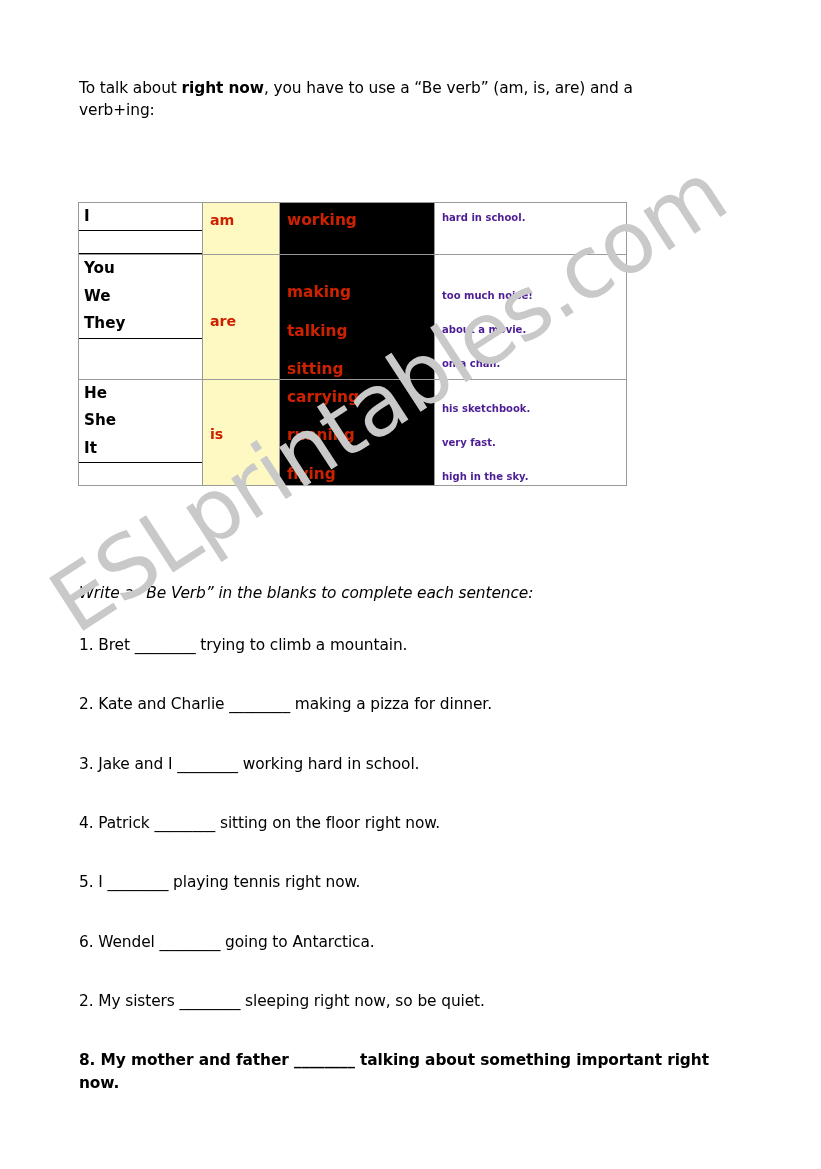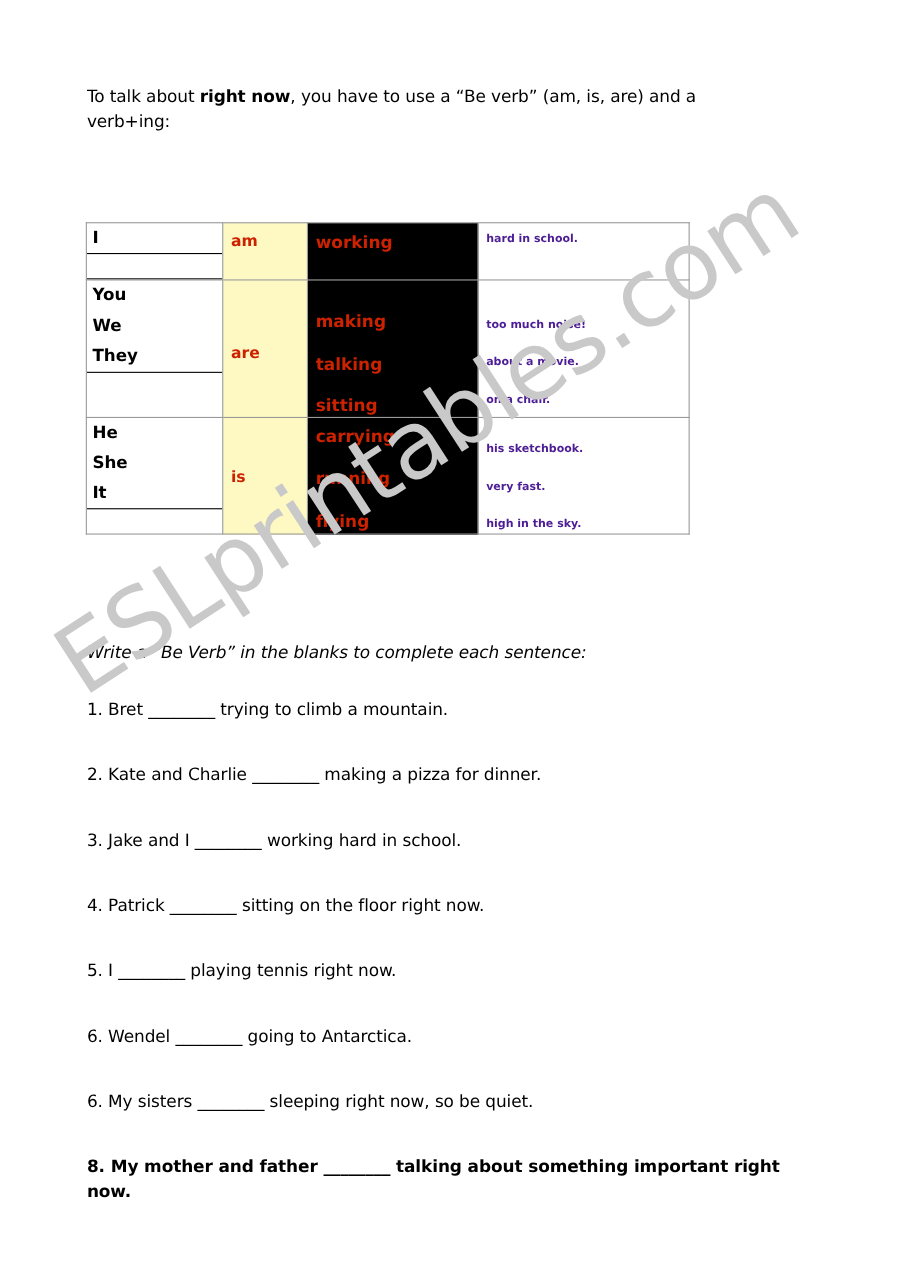--- a/index.html
+++ b/index.html
@@ -276,17 +276,17 @@
 
   <div class="exercise">
     <p class="ex-instruction">Write a “Be Verb” in the blanks to complete each sentence:</p>
 
     <p class="ex-item">1. Bret ________ trying to climb a mountain.</p>
     <p class="ex-item">2. Kate and Charlie ________ making a pizza for dinner.</p>
     <p class="ex-item">3. Jake and I ________ working hard in school.</p>
     <p class="ex-item">4. Patrick ________ sitting on the floor right now.</p>
     <p class="ex-item">5. I ________ playing tennis right now.</p>
     <p class="ex-item">6. Wendel ________ going to Antarctica.</p>
-    <p class="ex-item">6. My sisters ________ sleeping right now, so be quiet.</p>
+    <p class="ex-item">2. My sisters ________ sleeping right now, so be quiet.</p>
     <p class="ex-item">8. My mother and father ________ talking about something important right now.</p>
   </div>
 
 </div>
 
 </body></html>

